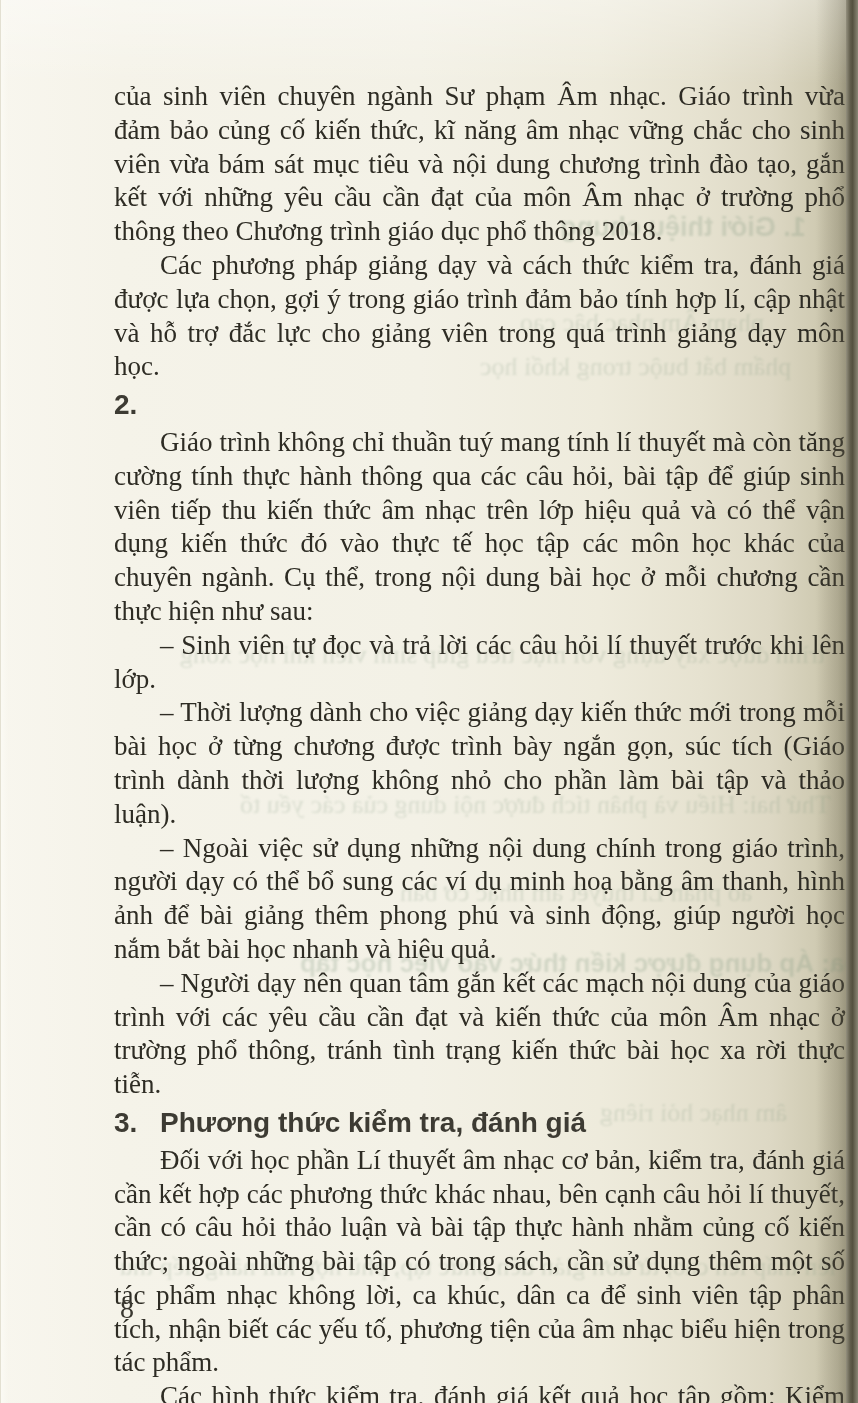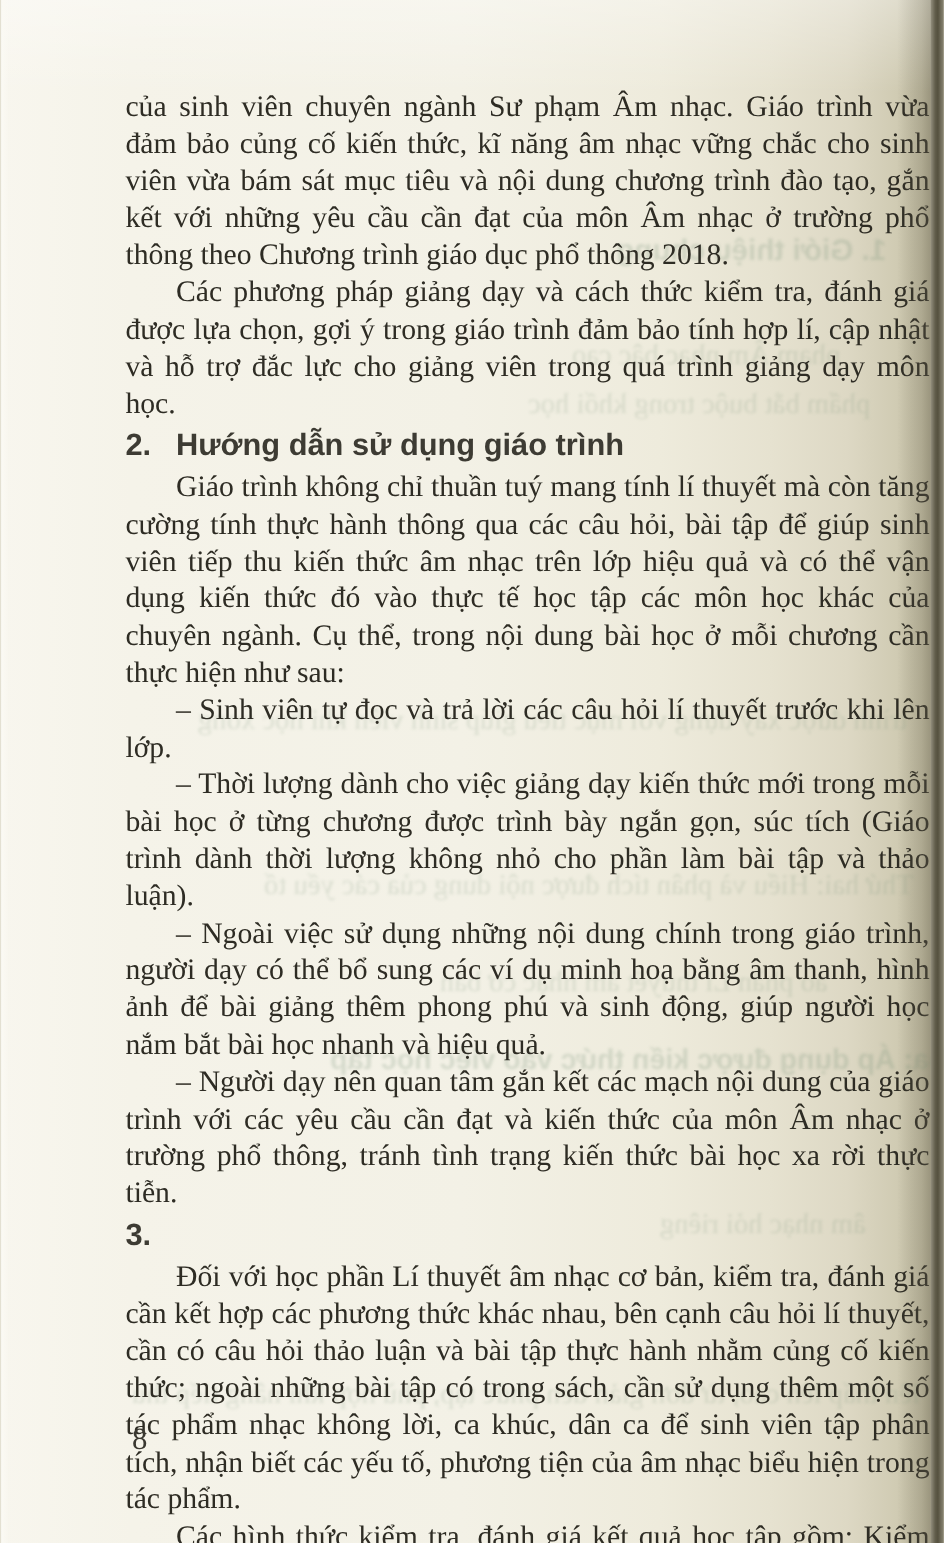--- a/index.html
+++ b/index.html
@@ -99,32 +99,32 @@
   </div>
 
   <div class="text-block">
 
     <p>của sinh viên chuyên ngành Sư phạm Âm nhạc. Giáo trình vừa đảm bảo củng cố kiến thức, kĩ năng âm nhạc vững chắc cho sinh viên vừa bám sát mục tiêu và nội dung chương trình đào tạo, gắn kết với những yêu cầu cần đạt của môn Âm nhạc ở trường phổ thông theo Chương trình giáo dục phổ thông 2018.</p>
 
     <p class="indent">Các phương pháp giảng dạy và cách thức kiểm tra, đánh giá được lựa chọn, gợi ý trong giáo trình đảm bảo tính hợp lí, cập nhật và hỗ trợ đắc lực cho giảng viên trong quá trình giảng dạy môn học.</p>
 
     <div class="sec-heading">
       <span class="sec-num">2.</span>
-      <span>Hướng dẫn sử dụng giáo trình</span>
     </div>
 
     <p class="indent">Giáo trình không chỉ thuần tuý mang tính lí thuyết mà còn tăng cường tính thực hành thông qua các câu hỏi, bài tập để giúp sinh viên tiếp thu kiến thức âm nhạc trên lớp hiệu quả và có thể vận dụng kiến thức đó vào thực tế học tập các môn học khác của chuyên ngành. Cụ thể, trong nội dung bài học ở mỗi chương cần thực hiện như sau:</p>
 
     <p class="bullet">– Sinh viên tự đọc và trả lời các câu hỏi lí thuyết trước khi lên lớp.</p>
     <p class="bullet">– Thời lượng dành cho việc giảng dạy kiến thức mới trong mỗi bài học ở từng chương được trình bày ngắn gọn, súc tích (Giáo trình dành thời lượng không nhỏ cho phần làm bài tập và thảo luận).</p>
     <p class="bullet">– Ngoài việc sử dụng những nội dung chính trong giáo trình, người dạy có thể bổ sung các ví dụ minh hoạ bằng âm thanh, hình ảnh để bài giảng thêm phong phú và sinh động, giúp người học nắm bắt bài học nhanh và hiệu quả.</p>
     <p class="bullet">– Người dạy nên quan tâm gắn kết các mạch nội dung của giáo trình với các yêu cầu cần đạt và kiến thức của môn Âm nhạc ở trường phổ thông, tránh tình trạng kiến thức bài học xa rời thực tiễn.</p>
 
     <div class="sec-heading">
       <span class="sec-num">3.</span>
+      <span>Phương thức kiểm tra, đánh giá</span>
     </div>
 
     <p class="indent"><span>Đối với học phần </span><span class="italic">Lí thuyết âm nhạc cơ bản</span><span>, kiểm tra, đánh giá cần kết hợp các phương thức khác nhau, bên cạnh câu hỏi lí thuyết, cần có câu hỏi thảo luận và bài tập thực hành nhằm củng cố kiến thức; ngoài những bài tập có trong sách, cần sử dụng thêm một số tác phẩm nhạc không lời, ca khúc, dân ca để sinh viên tập phân tích, nhận biết các yếu tố, phương tiện của âm nhạc biểu hiện trong tác phẩm.</span></p>
 
     <p class="indent">Các hình thức kiểm tra, đánh giá kết quả học tập gồm: Kiểm tra giữa kì - theo hình thức vấn đáp kết hợp quá trình học tập trên lớp; Kiểm tra cuối kì - theo hình thức vấn đáp kết hợp với thực hành bài tập tại chỗ.</p>
 
   </div>
 
   <div class="page-number">8</div>
 

